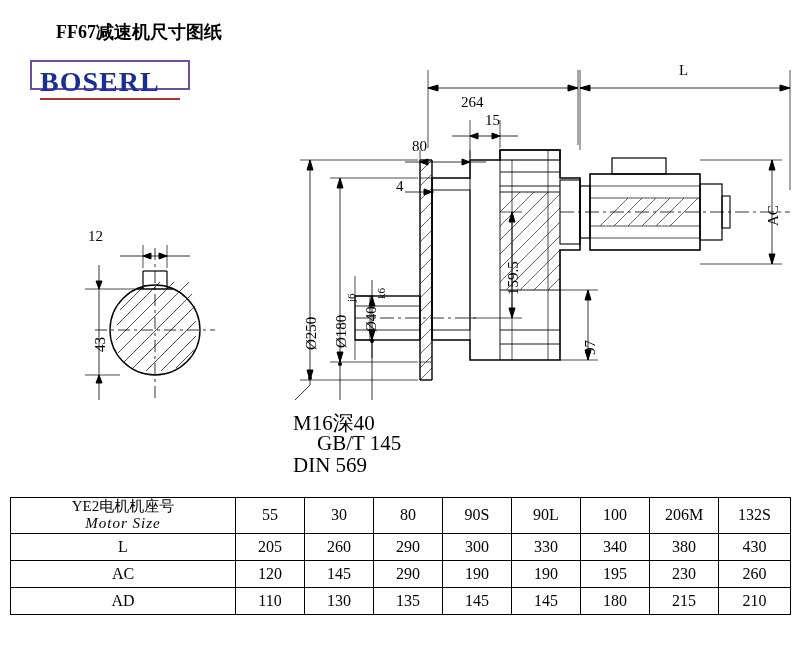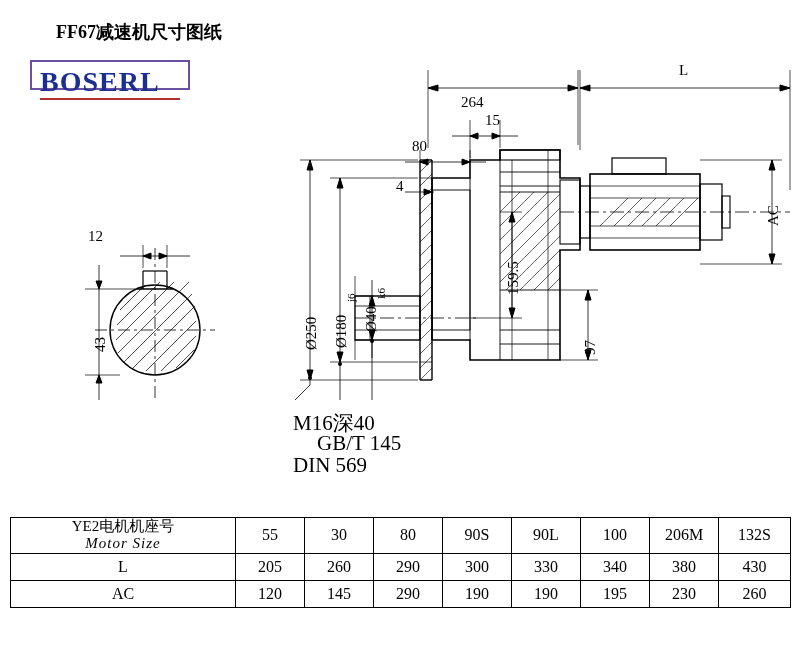--- a/index.html
+++ b/index.html
@@ -76,21 +76,21 @@
   .note {
     position: absolute;
     font-family: "Liberation Serif", serif;
     font-size: 21px;
     white-space: nowrap;
   }
 
   table.spec {
     position: absolute;
     left: 10px;
-    top: 517px;
+    top: 497px;
     width: 780px;
     border-collapse: collapse;
     table-layout: fixed;
   }
   table.spec td {
     border: 1px solid #000000;
     text-align: center;
     font-family: "Liberation Serif", serif;
     font-size: 16px;
     height: 26px;
@@ -389,14 +389,25 @@
       <td>AC</td>
       <td>120</td>
       <td>145</td>
       <td>290</td>
       <td>190</td>
       <td>190</td>
       <td>195</td>
       <td>230</td>
       <td>260</td>
     </tr>
+    <tr>
+      <td>AD</td>
+      <td>110</td>
+      <td>130</td>
+      <td>135</td>
+      <td>145</td>
+      <td>145</td>
+      <td>180</td>
+      <td>215</td>
+      <td>210</td>
+    </tr>
   </tbody>
 </table>
 
 </body></html>

